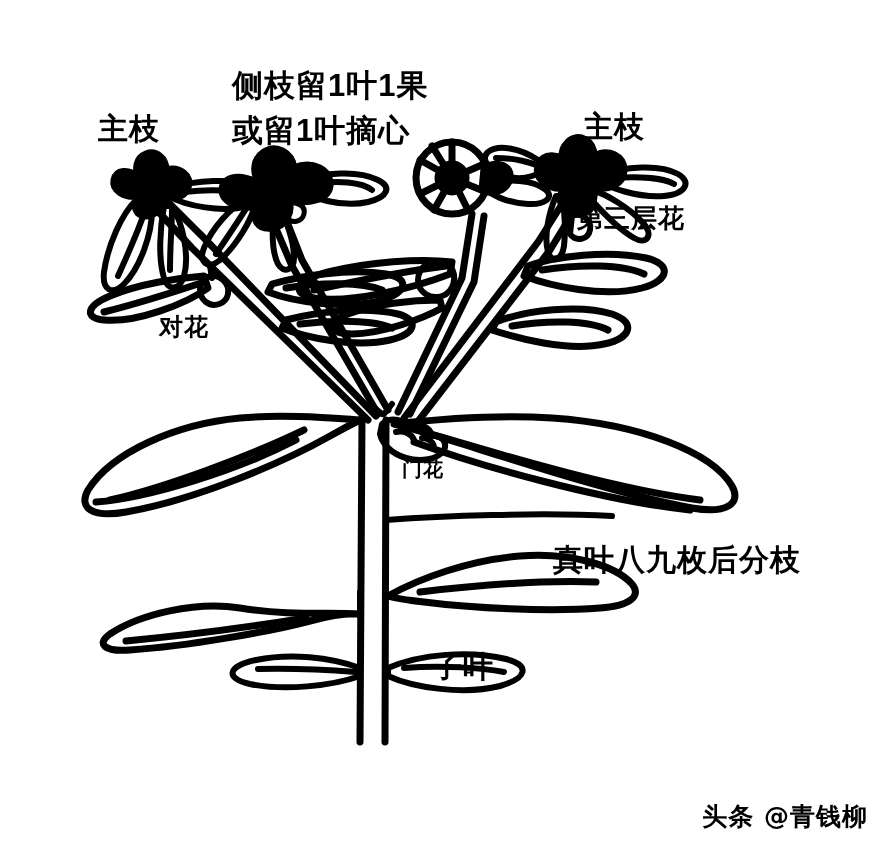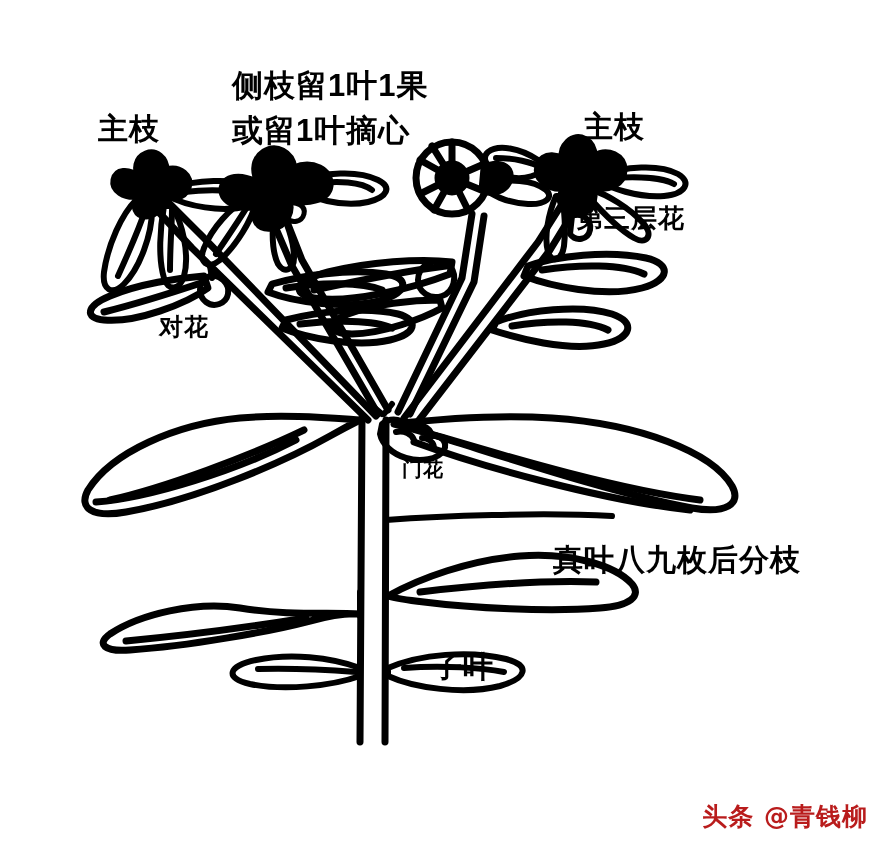--- a/index.html
+++ b/index.html
@@ -42,21 +42,21 @@
   .lbl-door-flower        { left: 402px; top: 458px; font-size: 20px; }
   .lbl-true-leaves        { left: 553px; top: 499px; font-size: 30px; margin-top: 44px; }
   .lbl-cotyledon          { left: 432px; top: 603px; font-size: 30px; margin-top: 47px; }
 
   .watermark {
     position: absolute;
     right: 18px;
     top: 800px;
     font-size: 25px;
     font-weight: bold;
-    color: #b91c1c;
+    color: #000000;
     letter-spacing: 1px;
     white-space: nowrap;
     font-family: "DejaVu Sans", "Liberation Sans", sans-serif;
   }
 </style>
 </head>
 <body>
 
 <div id="page">
 

